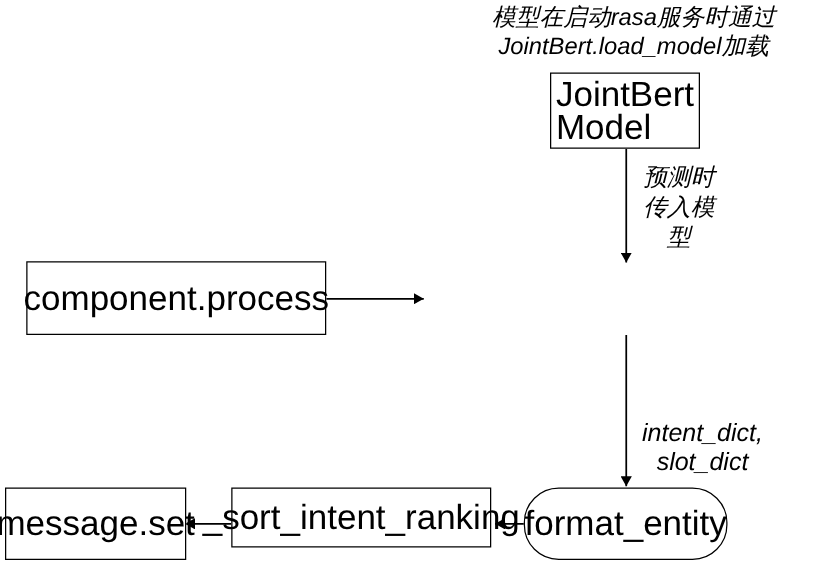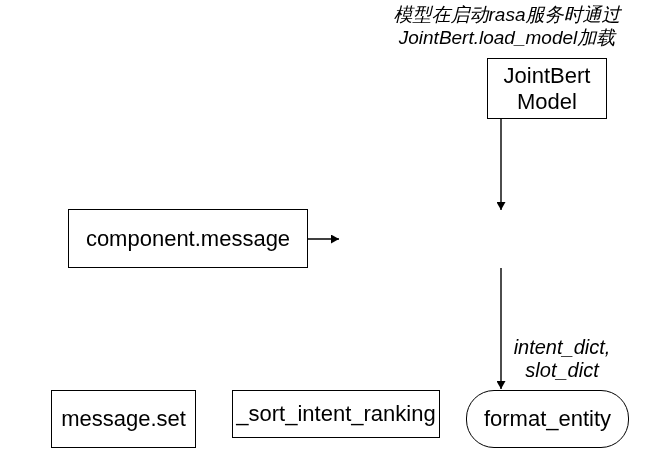--- a/index.html
+++ b/index.html
@@ -29,25 +29,24 @@
     fill: none;
   }
   .node {
     position: absolute;
     box-sizing: border-box;
     border: 1.5px solid var(--line, #000000);
     background: #ffffff;
     display: flex;
     align-items: center;
     justify-content: center;
-    text-align: center;
-    font-size: 22px;
+    text-align: left;
+    font-size: 28px;
     line-height: 26px;
     white-space: pre-line;
-    margin-left: 47px;
   }
   .flabel {
     position: absolute;
     text-align: center;
     white-space: pre-line;
     font-style: italic;
   }
   #n-model     { left: 440px; top: 58px;  width: 120px; height: 61px; }
   #n-component { left: 21px;  top: 209px; width: 240px; height: 59px; }
   #n-predict   { left: 340px; top: 211px; width: 320px; height: 57px; }
@@ -75,22 +74,25 @@
     <line class="edge" x1="419" y1="419" x2="396" y2="419" marker-end="url(#ah)"></line>
     <line class="edge" x1="185" y1="419" x2="148" y2="419" marker-end="url(#ah)"></line>
   </svg>
 
   <div class="flabel" id="l-note">模型在启动rasa服务时通过
 JointBert.load_model加载</div>
 
   <div class="node" id="n-model">JointBert
 Model</div>
 
+  <div class="flabel" id="l-predict">预测时
+传入模
+型</div>
 
-  <div class="node" id="n-component">component.message</div>
+  <div class="node" id="n-component">component.process</div>
 
 
   <div class="flabel" id="l-intent">intent_dict,
 slot_dict</div>
 
   <div class="node" id="n-format">format_entity</div>
 
   <div class="node" id="n-sort">_sort_intent_ranking</div>
 
   <div class="node" id="n-message">message.set</div>

